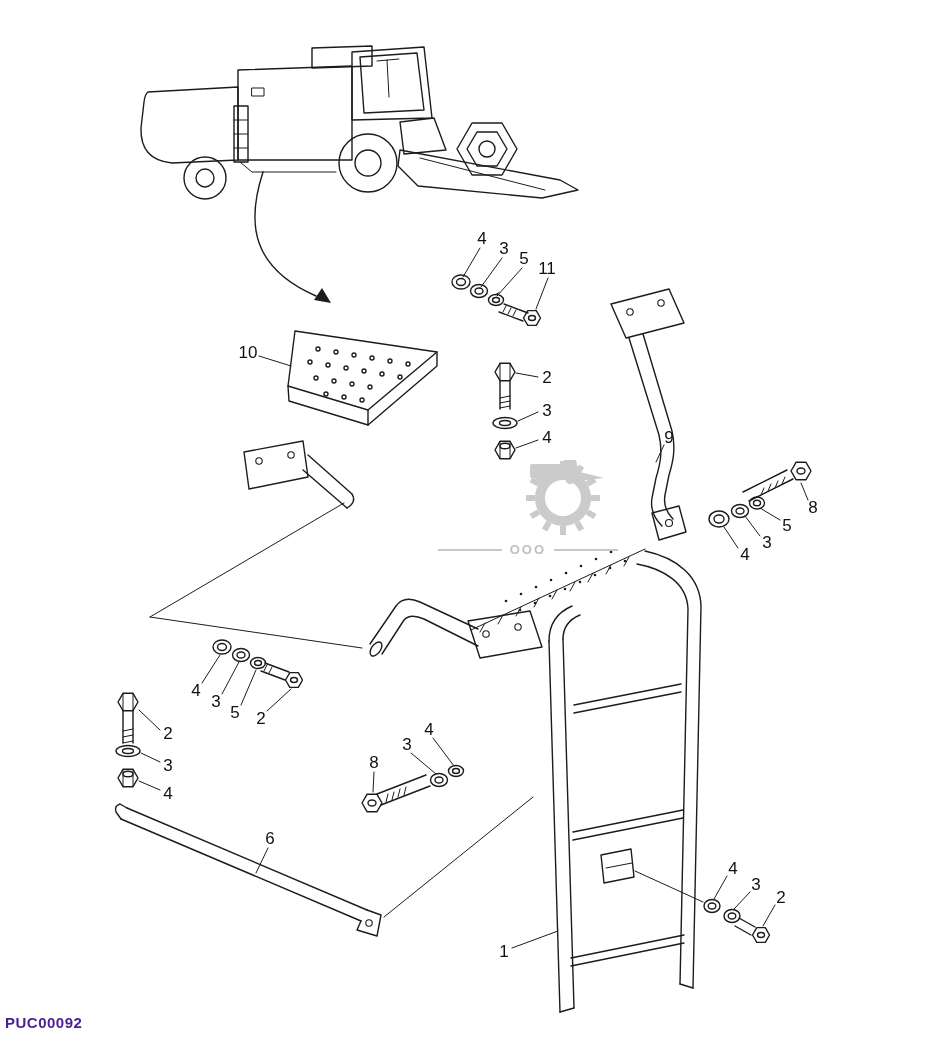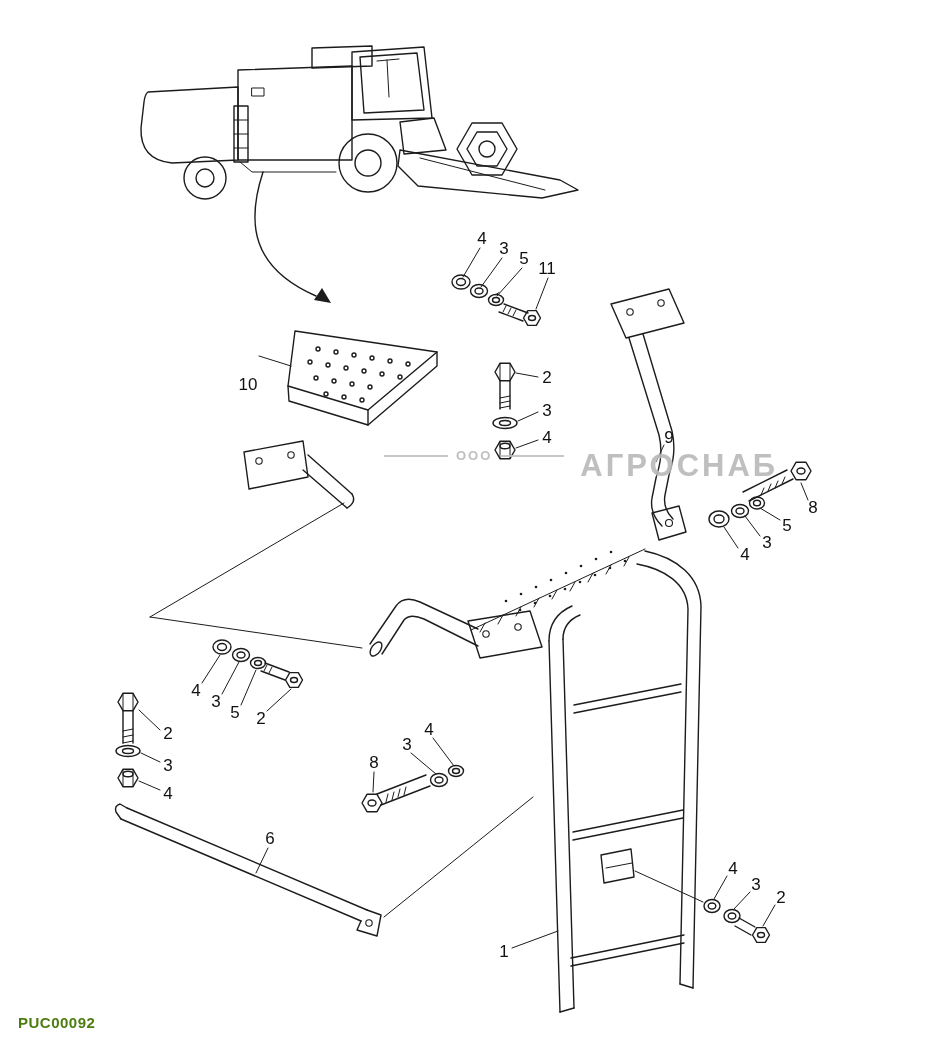--- a/index.html
+++ b/index.html
@@ -13,36 +13,36 @@
     stroke:#1c1c1c; fill:none; stroke-width:1.4; stroke-linecap:round; stroke-linejoin:round;
   }
   .diagram .thin { stroke-width:1; }
   .diagram .fill { fill:#1c1c1c; stroke:none; }
   .diagram .dot { fill:#1c1c1c; stroke:none; }
   .diagram .hole { stroke-width:1.1; }
   #leader-lines line { stroke:#1c1c1c; stroke-width:1; }
 
   .watermark {
     position:absolute; left:368px; top:448px; width:250px;
-    display:flex; flex-direction:row; align-items:flex-start; gap:16px;
+    display:flex; flex-direction:column; align-items:flex-end; gap:2px;
     color:#b9b9b9; opacity:.9; pointer-events:none;
   }
   .wm-row { display:flex; align-items:center; gap:8px; font-size:13px; letter-spacing:2px; font-weight:bold; }
   .wm-line { display:inline-block; width:64px; border-top:2px solid #c2c2c2; }
   .wm-name { font-size:31px; font-weight:bold; letter-spacing:3px; text-shadow:0 0 2px #fff; }
   .wm-logo { opacity:.95; }
 
   #callout-layer { position:absolute; left:0; top:0; width:941px; height:1063px; pointer-events:none; }
   .callout {
     position:absolute; transform:translate(-50%,-50%);
     font-size:17px; color:#111; line-height:1;
   }
   .drawing-code {
-    position:absolute; left:18px; top:1014px;
-    font-size:15px; font-weight:bold; color:#4d7c0f; letter-spacing:.5px;
+    position:absolute; left:5px; top:1014px;
+    font-size:15px; font-weight:bold; color:#4c1d95; letter-spacing:.5px;
   }
 </style>
 </head>
 <body>
 
 <div class="canvas">
 
   <svg class="diagram" width="941" height="1063" viewBox="0 0 941 1063">
 
     <g>
@@ -311,29 +311,28 @@
         <polygon points="72,24 96,30 72,33"></polygon>
         <circle cx="32" cy="32" r="5"></circle>
         <circle cx="62" cy="32" r="4"></circle>
       </g>
     </svg>
     <div class="wm-row">
       <span class="wm-line"></span>
       <span>ООО</span>
       <span class="wm-line"></span>
     </div>
-    <div class="wm-name">АГРОСНАБ</div>
   </div>
 
   <div id="callout-layer">
       <span class="callout" style="left: 482px; top: 238px;">4</span>
       <span class="callout" style="left: 504px; top: 248px;">3</span>
       <span class="callout" style="left: 524px; top: 258px;">5</span>
       <span class="callout" style="left: 547px; top: 268px;">11</span>
-      <span class="callout" style="left: 248px; top: 352px; margin-top: 32px;">10</span>
+      <span class="callout" style="left: 248px; top: 352px;">10</span>
       <span class="callout" style="left: 547px; top: 377px;">2</span>
       <span class="callout" style="left: 547px; top: 410px;">3</span>
       <span class="callout" style="left: 547px; top: 437px;">4</span>
       <span class="callout" style="left: 669px; top: 437px;">9</span>
       <span class="callout" style="left: 813px; top: 507px;">8</span>
       <span class="callout" style="left: 787px; top: 525px;">5</span>
       <span class="callout" style="left: 767px; top: 542px;">3</span>
       <span class="callout" style="left: 745px; top: 554px;">4</span>
       <span class="callout" style="left: 196px; top: 690px;">4</span>
       <span class="callout" style="left: 216px; top: 701px;">3</span>

